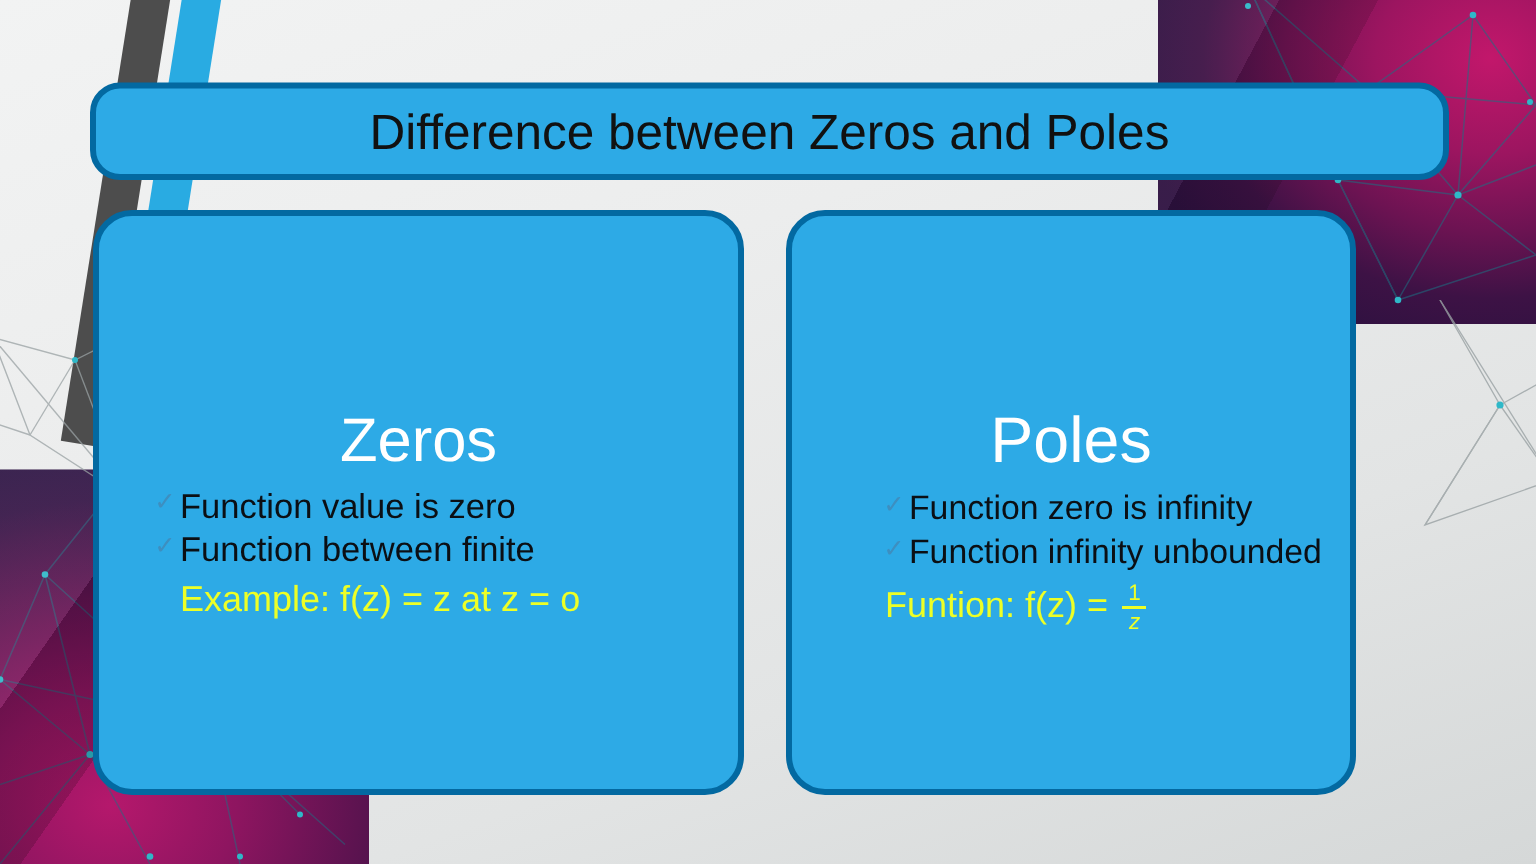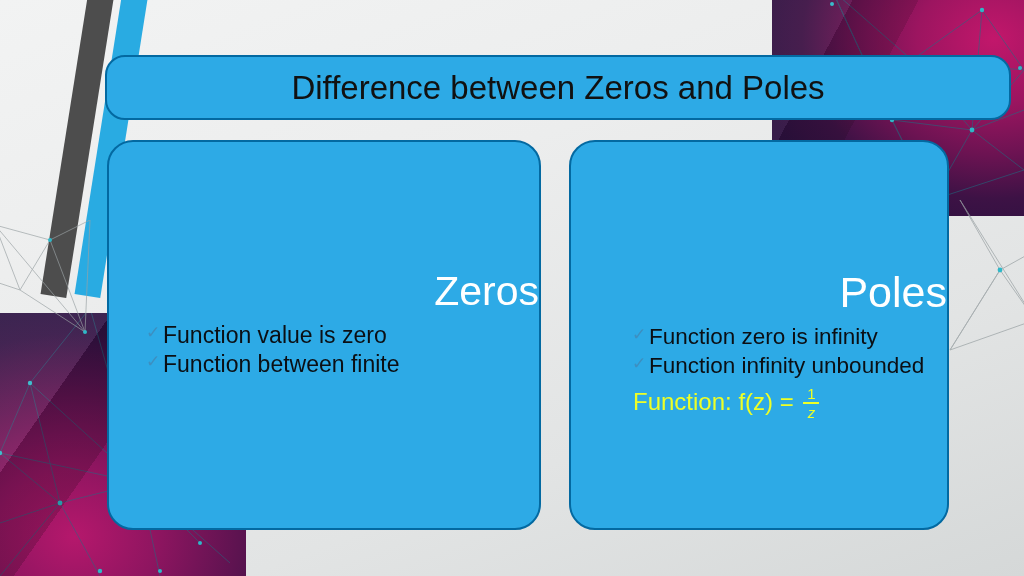--- a/index.html
+++ b/index.html
@@ -94,23 +94,22 @@
     position: absolute;
     pointer-events: none;
   }
   .mesh-light-left  { left: -10px; top: 220px;  width: 130px; height: 120px; }
   .mesh-light-right { left: 940px; top: 200px;  width: 150px; height: 160px; }
 
   
   .box {
     position: absolute;
     background: #2daae6;
-    border: 2px solid #0369a1;
+    border: 4px solid #0369a1;
     box-sizing: border-box;
-    margin-left: 45px;
   }
 
   .title-box {
     left: 60px;
     top: 55px;
     width: 906px;
     height: 65px;
     border-radius: 20px;
     display: flex;
     align-items: center;
@@ -136,21 +135,21 @@
   .box-inner {
     position: absolute;
     left: 0; right: 0;
     top: 128px;
   }
 
   .col-heading {
     color: #ffffff;
     font-size: 41px;
     font-weight: 400;
-    text-align: right;
+    text-align: center;
     line-height: 1.05;
     margin: 0 0 8px 0;
   }
   .box-right .col-heading { font-size: 43px; }
 
   .bullets {
     list-style: none;
     margin: 0;
     padding: 0;
   }
@@ -309,38 +308,41 @@
       <ul class="bullets bullets-left">
         <li class="bullet">
           <span class="check-icon">✓</span>
           <span class="bullet-text">Function value is zero</span>
         </li>
         <li class="bullet">
           <span class="check-icon">✓</span>
           <span class="bullet-text">Function between finite</span>
         </li>
       </ul>
+      <div class="example example-left">
+        <span>Example: f(z) = z at z = o</span>
+      </div>
     </div>
   </div>
 
   <div class="box content-box box-right">
     <div class="box-inner">
       <div class="col-heading">Poles</div>
       <ul class="bullets bullets-right">
         <li class="bullet">
           <span class="check-icon">✓</span>
           <span class="bullet-text">Function zero is infinity</span>
         </li>
         <li class="bullet">
           <span class="check-icon">✓</span>
           <span class="bullet-text">Function infinity unbounded</span>
         </li>
       </ul>
       <div class="example example-right">
-        <span>Function: f(z) = </span>
+        <span>Funtion: f(z) = </span>
         <span class="frac">
           <span class="frac-num">1</span>
           <span class="frac-bar"></span>
           <span class="frac-den">z</span>
         </span>
       </div>
     </div>
   </div>
 
 </div>

